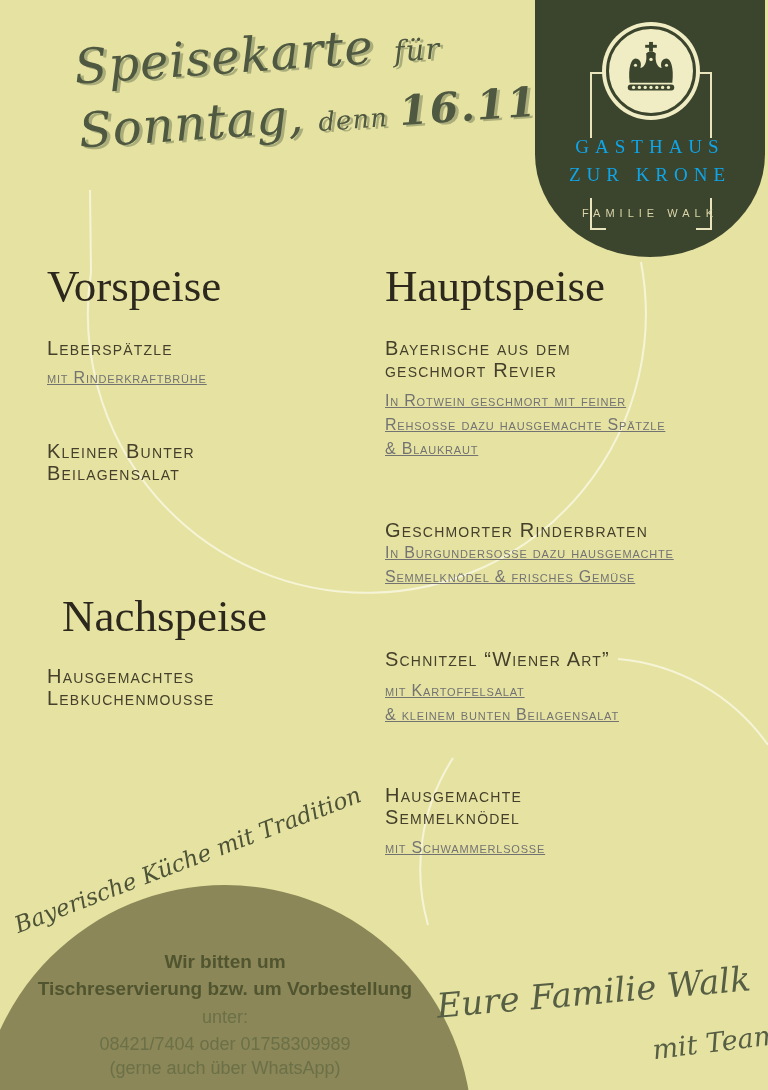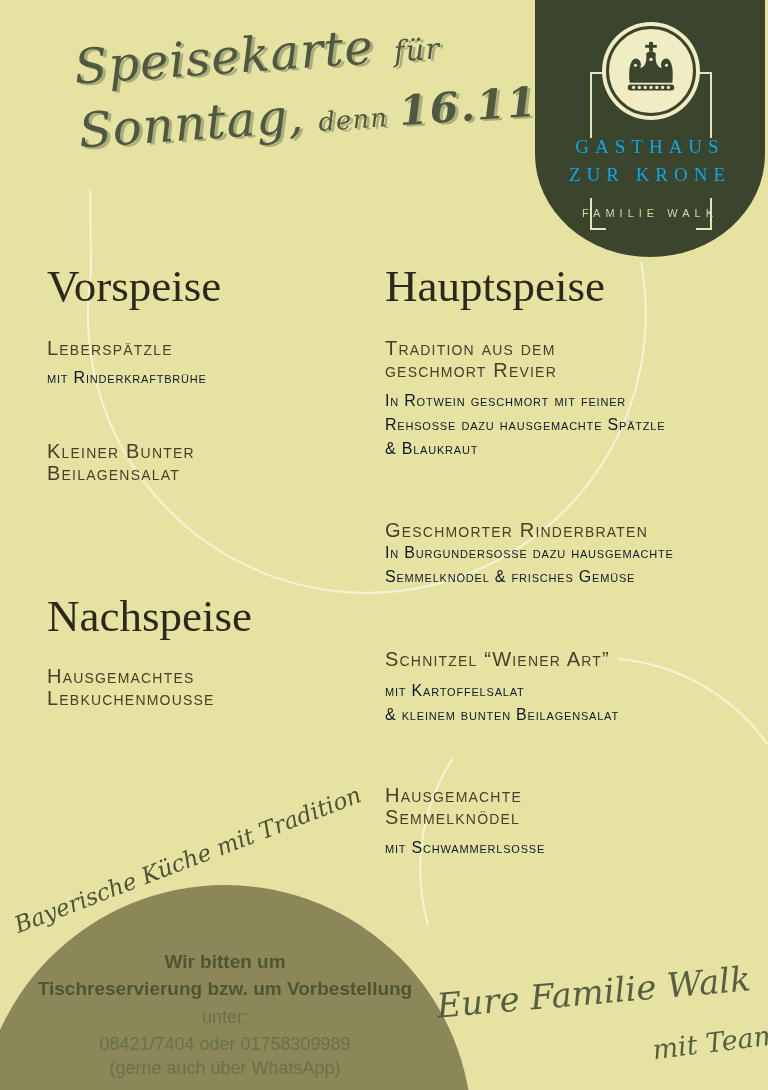--- a/index.html
+++ b/index.html
@@ -41,22 +41,22 @@
   .logo-sub{position:absolute;width:100%;text-align:center;color:#d9d4a8;
     font-size:11px;letter-spacing:5px;}
   
   .sec-title{
     position:absolute;color:#2c281d;z-index:3;
     font-family:"Liberation Serif",serif;font-size:45px;line-height:1.1;
   }
   .item{position:absolute;z-index:3;}
   .item-name{color:#453f2b;font-size:20px;line-height:1.12;
     font-variant:small-caps;letter-spacing:1.2px;}
-  .item-desc{margin-top:7px;color:#0f172a;font-size:16px;line-height:1.5;
-    font-variant:small-caps;letter-spacing:0.8px;}
+  .item-desc{margin-top:7px;color:#737373;font-size:16px;line-height:1.5;
+    font-variant:small-caps;letter-spacing:0.8px;text-decoration:underline;}
   
   .olive-circle{
     position:absolute;left:-22px;top:885px;width:494px;height:494px;border-radius:50%;
     background:#8b8758;z-index:2;
   }
   .resv{position:absolute;width:100%;text-align:center;}
   .resv.b{font-weight:bold;color:#50552f;font-size:19px;}
   .resv.l{color:#6b7047;font-size:18px;}
   
   .script{font-family:"DejaVu Serif",serif;font-style:italic;color:#565e44;white-space:nowrap;z-index:5;position:absolute;}
@@ -130,21 +130,21 @@
   <div class="item" style="left:47px;top:440px;">
     <div class="item-name">
       <div>Kleiner Bunter</div>
       <div>Beilagensalat</div>
     </div>
   </div>
 
   <div class="sec-title" style="left:385px;top:262px;">Hauptspeise</div>
   <div class="item" style="left:385px;top:337px;">
     <div class="item-name">
-      <div>Tradition aus dem</div>
+      <div>Bayerische aus dem</div>
       <div>geschmort Revier</div>
     </div>
     <div class="item-desc">
       <div>In Rotwein geschmort mit feiner</div>
       <div>Rehsosse dazu hausgemachte Spätzle</div>
       <div>&amp; Blaukraut</div>
     </div>
   </div>
   <div class="item" style="left:385px;top:519px;">
     <div class="item-name">Geschmorter Rinderbraten</div>
@@ -161,21 +161,21 @@
     </div>
   </div>
   <div class="item" style="left:385px;top:784px;">
     <div class="item-name">
       <div>Hausgemachte</div>
       <div>Semmelknödel</div>
     </div>
     <div class="item-desc">mit Schwammerlsosse</div>
   </div>
 
-  <div class="sec-title" style="left:47px;top:592px;">Nachspeise</div>
+  <div class="sec-title" style="left:62px;top:592px;">Nachspeise</div>
   <div class="item" style="left:47px;top:665px;">
     <div class="item-name">
       <div>Hausgemachtes</div>
       <div>Lebkuchenmousse</div>
     </div>
   </div>
 
   <div class="olive-circle">
     <div class="resv b" style="top:66px;">Wir bitten um</div>
     <div class="resv b" style="top:93px;">Tischreservierung bzw. um Vorbestellung</div>

